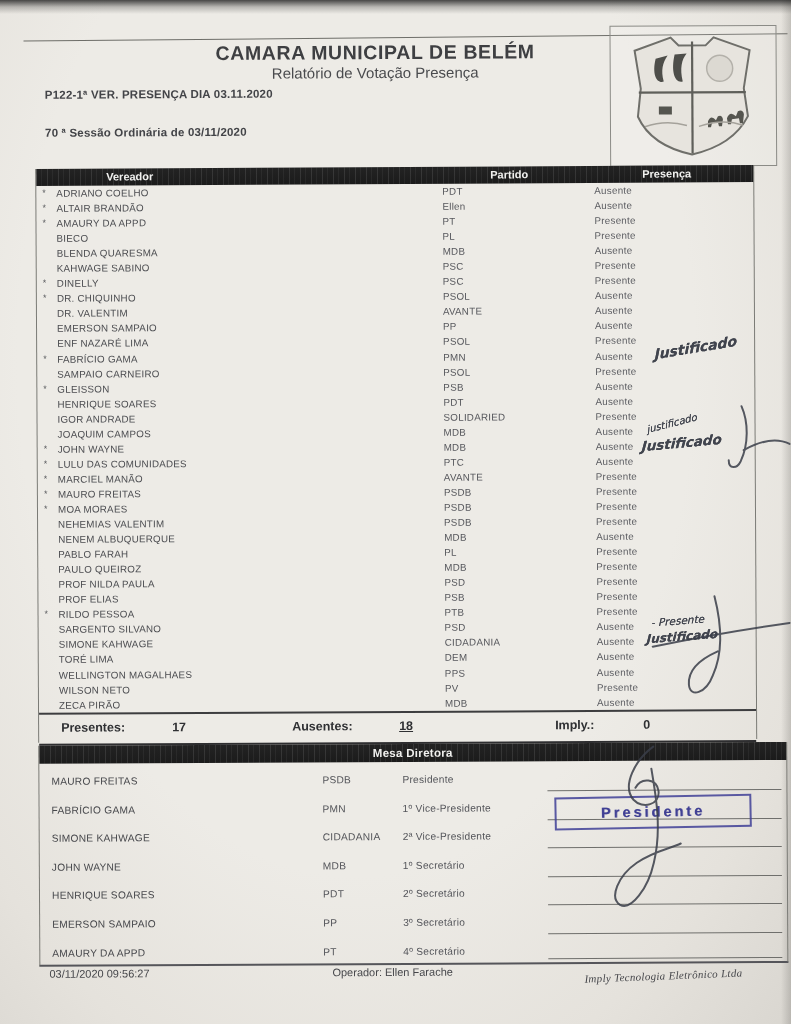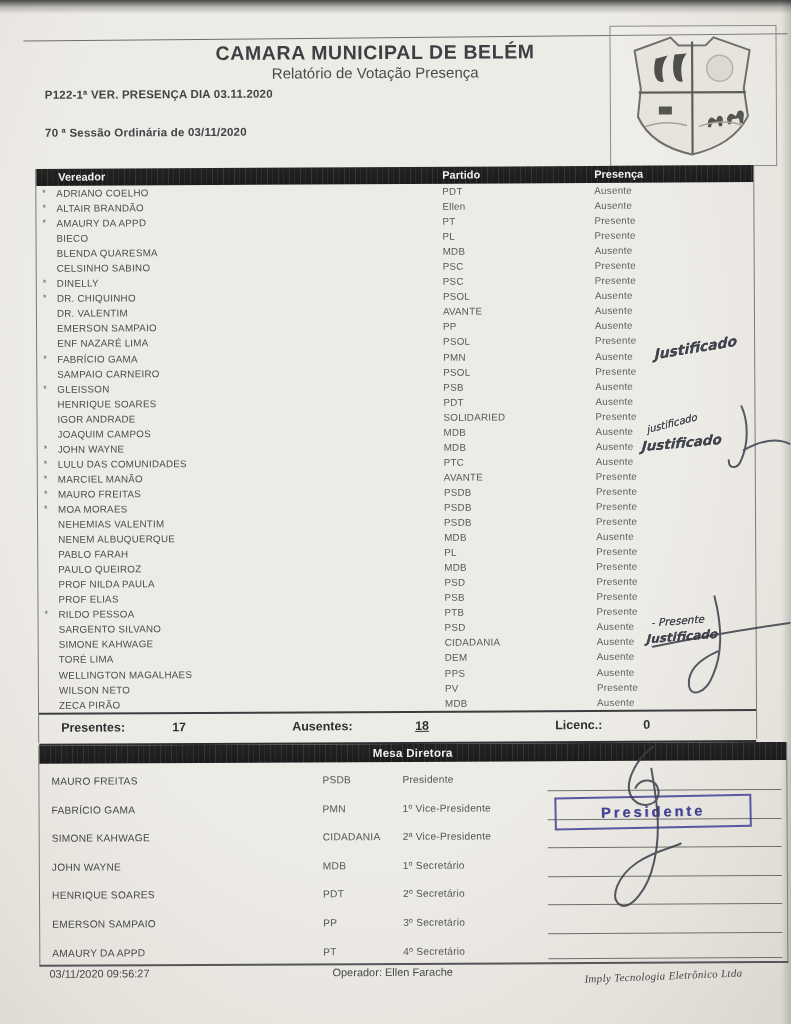--- a/index.html
+++ b/index.html
@@ -26,39 +26,39 @@
     border:1px solid #8b8b86;background:rgba(255,255,255,.12);}
 
   .bar{background:
       repeating-linear-gradient(90deg, rgba(255,255,255,.10) 0 1px, rgba(0,0,0,0) 1px 5px, rgba(255,255,255,.05) 5px 6px, rgba(0,0,0,0) 6px 11px),
       linear-gradient(#232323,#1b1b1b);
     color:#f1f1ef;font-weight:bold;}
 
   .table-frame{position:absolute;top:167px;left:37px;width:717px;height:574px;
     border-left:1px solid #7b7b76;border-right:1px solid #7b7b76;}
   .thead{position:absolute;top:0;left:0;right:0;height:17px;font-size:11px;}
-  .thead span{position:absolute;top:2px;}
+  .thead span{position:absolute;top:2px;padding-left:48px;}
   .th-vereador{left:22px;}
   .th-partido{left:406px;}
   .th-presenca{left:558px;}
 
   .rows{position:absolute;top:17px;left:0;right:0;}
   .vrow{position:relative;height:15.06px;line-height:15.06px;font-size:9.8px;letter-spacing:.25px;}
   .vrow span{position:absolute;white-space:nowrap;}
   .c-star{left:6px;color:#55565a;font-size:9px;}
   .c-name{left:20px;color:#4b4c50;}
   .c-party{left:406px;color:#56575c;}
   .c-presence{left:558px;color:#5b5c61;}
 
   .summary{position:absolute;top:544px;left:0;right:0;height:29px;
     border-top:2px solid #3d3d3f;border-bottom:2.5px solid #2e2e30;
     font-size:12.5px;font-weight:bold;color:#2f3033;}
   .summary span{position:absolute;top:6px;}
   .s-p-label{left:22px;} .s-p-val{left:133px;}
-  .s-a-label{left:253px;} .s-a-val{left:376px;text-decoration:underline;}
+  .s-a-label{left:253px;} .s-a-val{left:360px;text-decoration:underline;}
   .s-l-label{left:516px;} .s-l-val{left:604px;}
 
   .mesa-frame{position:absolute;top:744px;left:37px;width:747px;height:219px;
     border-left:1px solid #7b7b76;border-right:1px solid #7b7b76;border-bottom:2px solid #55555a;}
   .mesa-bar{position:absolute;top:0;left:0;right:0;height:18px;text-align:center;
     font-size:11.5px;line-height:18px;letter-spacing:.3px;}
   .mrow{position:relative;height:28.6px;font-size:10.2px;letter-spacing:.25px;}
   .mrow span{position:absolute;top:10px;white-space:nowrap;}
   .m-name{left:12px;color:#47484c;}
   .m-party{left:283px;color:#54555a;}
@@ -155,21 +155,21 @@
 
           <div class="vrow">
             <span class="c-star"></span>
             <span class="c-name">BLENDA QUARESMA</span>
             <span class="c-party">MDB</span>
             <span class="c-presence">Ausente</span>
           </div>
 
           <div class="vrow">
             <span class="c-star"></span>
-            <span class="c-name">CELSINHO SABINO</span>
+            <span class="c-name">KAHWAGE SABINO</span>
             <span class="c-party">PSC</span>
             <span class="c-presence">Presente</span>
           </div>
 
           <div class="vrow">
             <span class="c-star">*</span>
             <span class="c-name">DINELLY</span>
             <span class="c-party">PSC</span>
             <span class="c-presence">Presente</span>
           </div>
@@ -369,21 +369,21 @@
             <span class="c-party">MDB</span>
             <span class="c-presence">Ausente</span>
           </div>
         </div>
 
       <div class="summary">
         <span class="s-p-label">Presentes:</span>
         <span class="s-p-val">17</span>
         <span class="s-a-label">Ausentes:</span>
         <span class="s-a-val">18</span>
-        <span class="s-l-label">Licenc.:</span>
+        <span class="s-l-label">Imply.:</span>
         <span class="s-l-val">0</span>
       </div>
     </div>
 
     <div class="mesa-frame">
       <div class="mesa-bar bar">Mesa Diretora</div>
       <div class="mrows">
 
           <div class="mrow">
             <span class="m-name">MAURO FREITAS</span>

